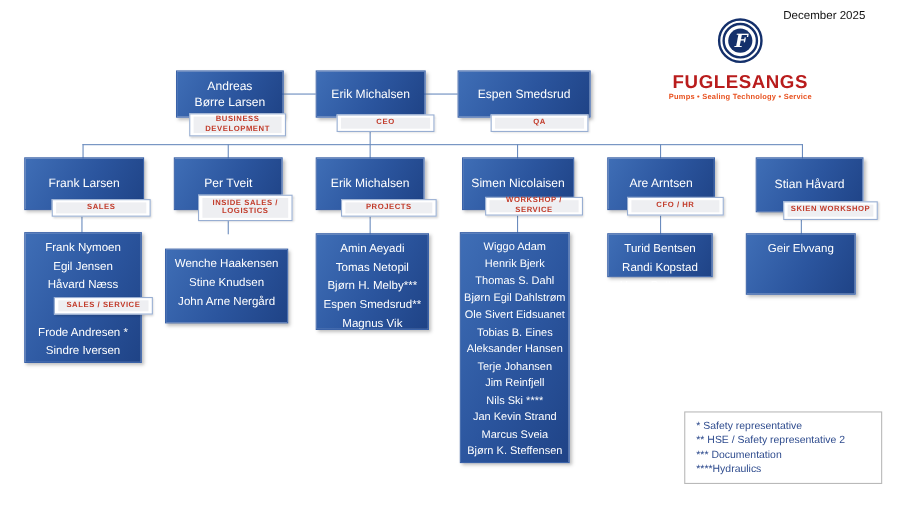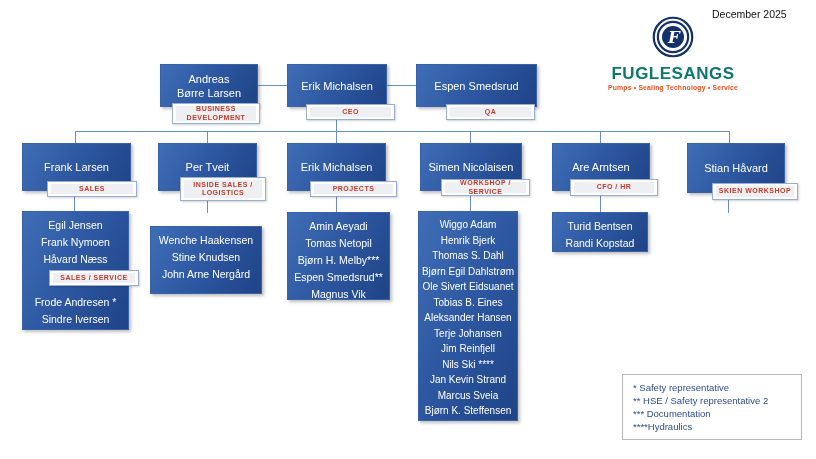--- a/index.html
+++ b/index.html
@@ -22,21 +22,21 @@
   
   .rolelabel{position:absolute;z-index:2;background:#fff;border:1px solid #98AED2;
              box-shadow:1px 1px 2px rgba(0,0,0,.18);display:flex;box-sizing:border-box;
              padding:2px 3px;}
   .rolelabel .band{flex:1;background:#EEEFF2;color:#C23B2A;font-weight:bold;
              font-size:7px;letter-spacing:.5px;display:flex;align-items:center;
              justify-content:center;text-align:center;line-height:8.5px;}
   
   .date{position:absolute;left:712px;top:8px;width:96px;font-size:10.5px;color:#111;z-index:2;}
   .logo{position:absolute;left:597px;top:15px;width:152px;text-align:center;z-index:2;}
-  .logo-word{font-size:17px;font-weight:bold;color:#0f766e;letter-spacing:.5px;margin-top:1px;}
+  .logo-word{font-size:17px;font-weight:bold;color:#b91c1c;letter-spacing:.5px;margin-top:1px;}
   .logo-tag{font-size:6.8px;font-weight:bold;color:#E8511F;letter-spacing:.2px;}
   
   .legend{position:absolute;left:622px;top:374px;width:180px;height:66px;z-index:1;
           border:1px solid #B9B9B9;background:#fff;box-sizing:border-box;
           padding:6px 0 0 10px;}
   .legend div{font-size:9.5px;line-height:13px;color:#2F4C8E;}
 </style>
 </head>
 <body>
 
@@ -131,22 +131,22 @@
   </div>
 
   <div class="box" style="left:687px;top:143px;width:96px;height:48px">
     <div class="nm">Stian Håvard</div>
   </div>
   <div class="rolelabel" style="left:712px;top:183px;width:86px;height:17px">
     <span class="band">SKIEN WORKSHOP</span>
   </div>
 
   <div class="box teambox" style="left:22px;top:211px;width:107px;height:119px;position:absolute">
+    <div class="nm">Frank Nymoen</div>
     <div class="nm">Egil Jensen</div>
-    <div class="nm">Frank Nymoen</div>
     <div class="nm">Håvard Næss</div>
     <div class="rolelabel" style="left:26px;top:58px;width:90px;height:16px">
       <span class="band">SALES / SERVICE</span>
     </div>
     <div style="position:absolute;left:0;top:82px;width:100%">
       <div class="nm">Frode Andresen *</div>
       <div class="nm">Sindre Iversen</div>
     </div>
   </div>
 
@@ -179,20 +179,23 @@
     <div class="nm">Marcus Sveia</div>
     <div class="nm">Bjørn K. Steffensen</div>
   </div>
 
   <div class="box teambox" style="left:552px;top:212px;width:96px;height:40px">
     <div class="nm">Turid Bentsen</div>
     <div class="nm">Randi Kopstad</div>
     <div class="nm">Hege Pettersen</div>
   </div>
 
+  <div class="box teambox" style="left:678px;top:212px;width:100px;height:56px">
+    <div class="nm">Geir Elvvang</div>
+  </div>
 
   <div class="legend">
     <div>* Safety representative</div>
     <div>** HSE / Safety representative 2</div>
     <div>*** Documentation</div>
     <div>****Hydraulics</div>
   </div>
 
 </div>
 

